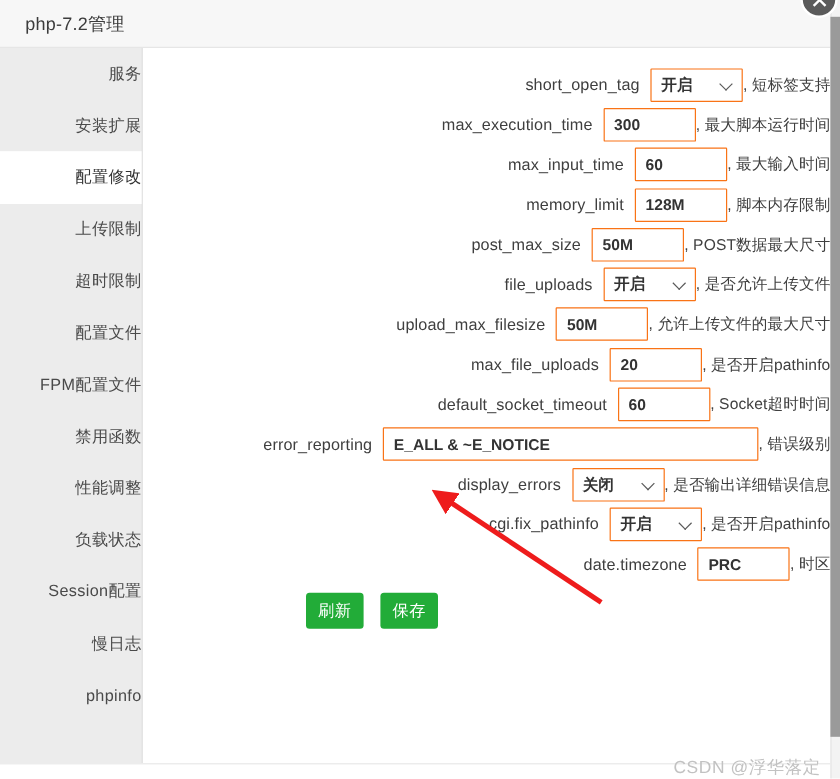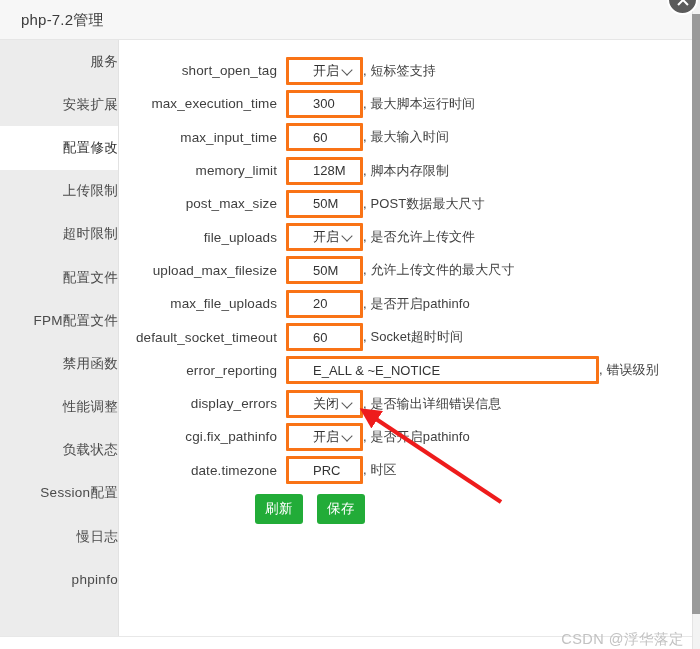--- a/index.html
+++ b/index.html
@@ -100,46 +100,48 @@
     position: absolute;
     left: 0; top: 13px;
     width: 572px;
   }
 
   .row {
     display: flex;
     align-items: center;
     height: 33.3px;
     margin-bottom: 0px;
+    justify-content: flex-end;
   }
 
   .row-label {
     width: 166px;
     text-align: right;
     padding-right: 9px;
     font-size: 13.5px;
     color: #3f3f3f;
     white-space: nowrap;
     letter-spacing: 0.1px;
   }
 
   .ctrl {
     position: relative;
     width: 77px;
     height: 28px;
-    border: 3px solid #f97316;
+    border: 1px solid #f97316;
     background: #ffffff;
     display: flex;
     align-items: center;
-    padding-left: 24px;
+    padding-left: 8px;
     font-size: 13px;
     color: #333333;
     white-space: nowrap;
     overflow: hidden;
     border-radius: 1px;
+    font-weight: bold;
   }
   .ctrl.wide { width: 313px; }
 
   .ctrl.select { padding-right: 24px; cursor: pointer; }
   .caret {
     position: absolute;
     right: 9px;
     top: 50%;
     width: 8px; height: 8px;
     margin-top: -5px;

